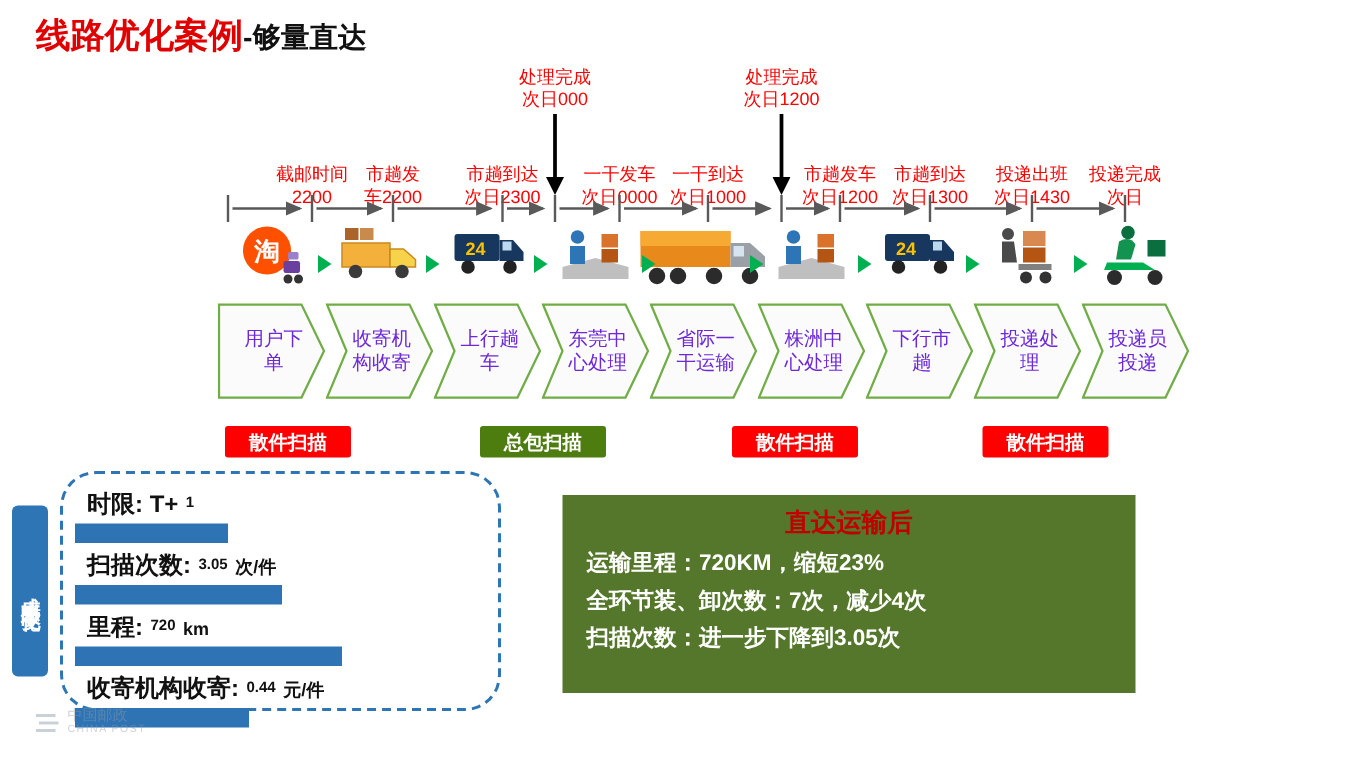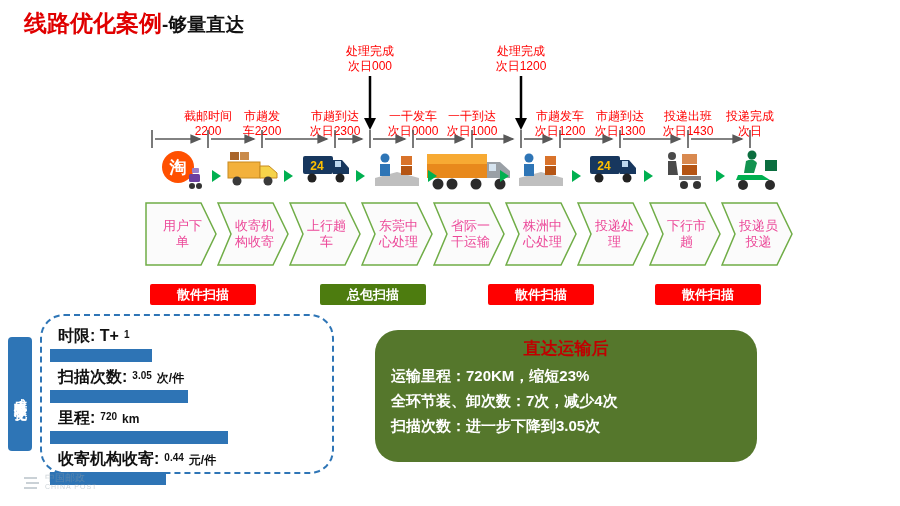--- a/index.html
+++ b/index.html
@@ -22,47 +22,47 @@
 
   .icon { position:absolute; top:148px; }
 
   .sep { position:absolute; top:170px; width:0; height:0;
          border-left:9px solid #00B050; border-top:6px solid transparent; border-bottom:6px solid transparent; }
 
   .chev-row { position:absolute; left:145px; top:202px; display:flex; }
   .chev { position:relative; width:72px; height:64px; }
   .chev-path { fill:#FBFBFB; stroke:#70AD47; stroke-width:1.5; }
   .chev-label { position:absolute; inset:0; display:flex; align-items:center; justify-content:center;
-                text-align:center; font-size:13px; line-height:16px; color:#ec4899; padding:0 11px 0 14px; }
-
-  .scan-badge { position:absolute; top:284px; width:106px; height:21px; border-radius:2px;
+                text-align:center; font-size:13px; line-height:16px; color:#6d28d9; padding:0 11px 0 14px; }
+
+  .scan-badge { position:absolute; top:284px; width:84px; height:21px; border-radius:2px;
                 color:#fff; font-size:13px; font-weight:bold; text-align:center; line-height:21px; }
   .badge-red { background:#FF0000; }
   .badge-green { background:#4d7c0f; }
 
   .side-tab { position:absolute; left:8px; top:337px; width:24px; height:114px; background:#2E75B6;
               border-radius:4px; color:#fff; font-size:13px; font-weight:bold;
               writing-mode:vertical-rl; text-orientation:upright; display:flex;
               align-items:center; justify-content:center; letter-spacing:2px; }
 
   .cost-box { position:absolute; left:40px; top:314px; width:294px; height:160px;
               border:2px dashed #2E75B6; border-radius:24px; padding:10px 12px 8px 8px; }
   .cost-row { margin-bottom:5px; }
   .cost-label { padding-left:8px; color:#111; white-space:nowrap; }
   .cl { font-size:16px; font-weight:bold; }
   .cv { font-size:10px; font-weight:bold; position:relative; top:-3px; margin:0 5px; }
   .cu { font-size:12px; font-weight:bold; }
   .cost-bar { height:13px; background:#2E74B5; margin-top:2px; }
 
   .summary-box { position:absolute; left:375px; top:330px; width:382px; height:132px;
-                 background:#55772C; padding:7px 16px 10px;border-radius:23px; }
+                 background:#55772C; padding:7px 16px 10px; }
   .summary-title { text-align:center; color:#C00000; font-size:17px; font-weight:bold; margin-bottom:3px; }
   .summary-line { color:#fff; font-size:15px; font-weight:bold; line-height:25px; }
 
-  .watermark { position:absolute; left:22px; top:472px; display:flex; gap:5px; align-items:flex-end; opacity:0.45; }
+  .watermark { position:absolute; left:22px; top:472px; display:flex; gap:5px; align-items:center; opacity:0.45; }
   .wm-text { color:#8C9BA5; }
   .wm-line1 { font-size:10px; line-height:11px; }
   .wm-line2 { font-size:7px; line-height:8px; letter-spacing:1px; }
 </style>
 </head>
 <body>
 
 <div class="slide">
 
   <div class="title">
@@ -268,27 +268,27 @@
     <div class="chev">
       <svg width="72" height="64" viewBox="0 0 72 64">
           <path class="chev-path" d="M1 1 L56 1 L71 32 L56 63 L1 63 L14 32 Z"></path>
         </svg>
       <div class="chev-label">株洲中心处理</div>
     </div>
     <div class="chev">
       <svg width="72" height="64" viewBox="0 0 72 64">
           <path class="chev-path" d="M1 1 L56 1 L71 32 L56 63 L1 63 L14 32 Z"></path>
         </svg>
+      <div class="chev-label">下行市趟</div>
+    </div>
+    <div class="chev">
+      <svg width="72" height="64" viewBox="0 0 72 64">
+          <path class="chev-path" d="M1 1 L56 1 L71 32 L56 63 L1 63 L14 32 Z"></path>
+        </svg>
       <div class="chev-label">投递处理</div>
-    </div>
-    <div class="chev">
-      <svg width="72" height="64" viewBox="0 0 72 64">
-          <path class="chev-path" d="M1 1 L56 1 L71 32 L56 63 L1 63 L14 32 Z"></path>
-        </svg>
-      <div class="chev-label">下行市趟</div>
     </div>
     <div class="chev">
       <svg width="72" height="64" viewBox="0 0 72 64">
           <path class="chev-path" d="M1 1 L56 1 L71 32 L56 63 L1 63 L14 32 Z"></path>
         </svg>
       <div class="chev-label">投递员投递</div>
     </div>
   </div>
 
   <div class="scan-badge badge-red" style="left:150px">散件扫描</div>

